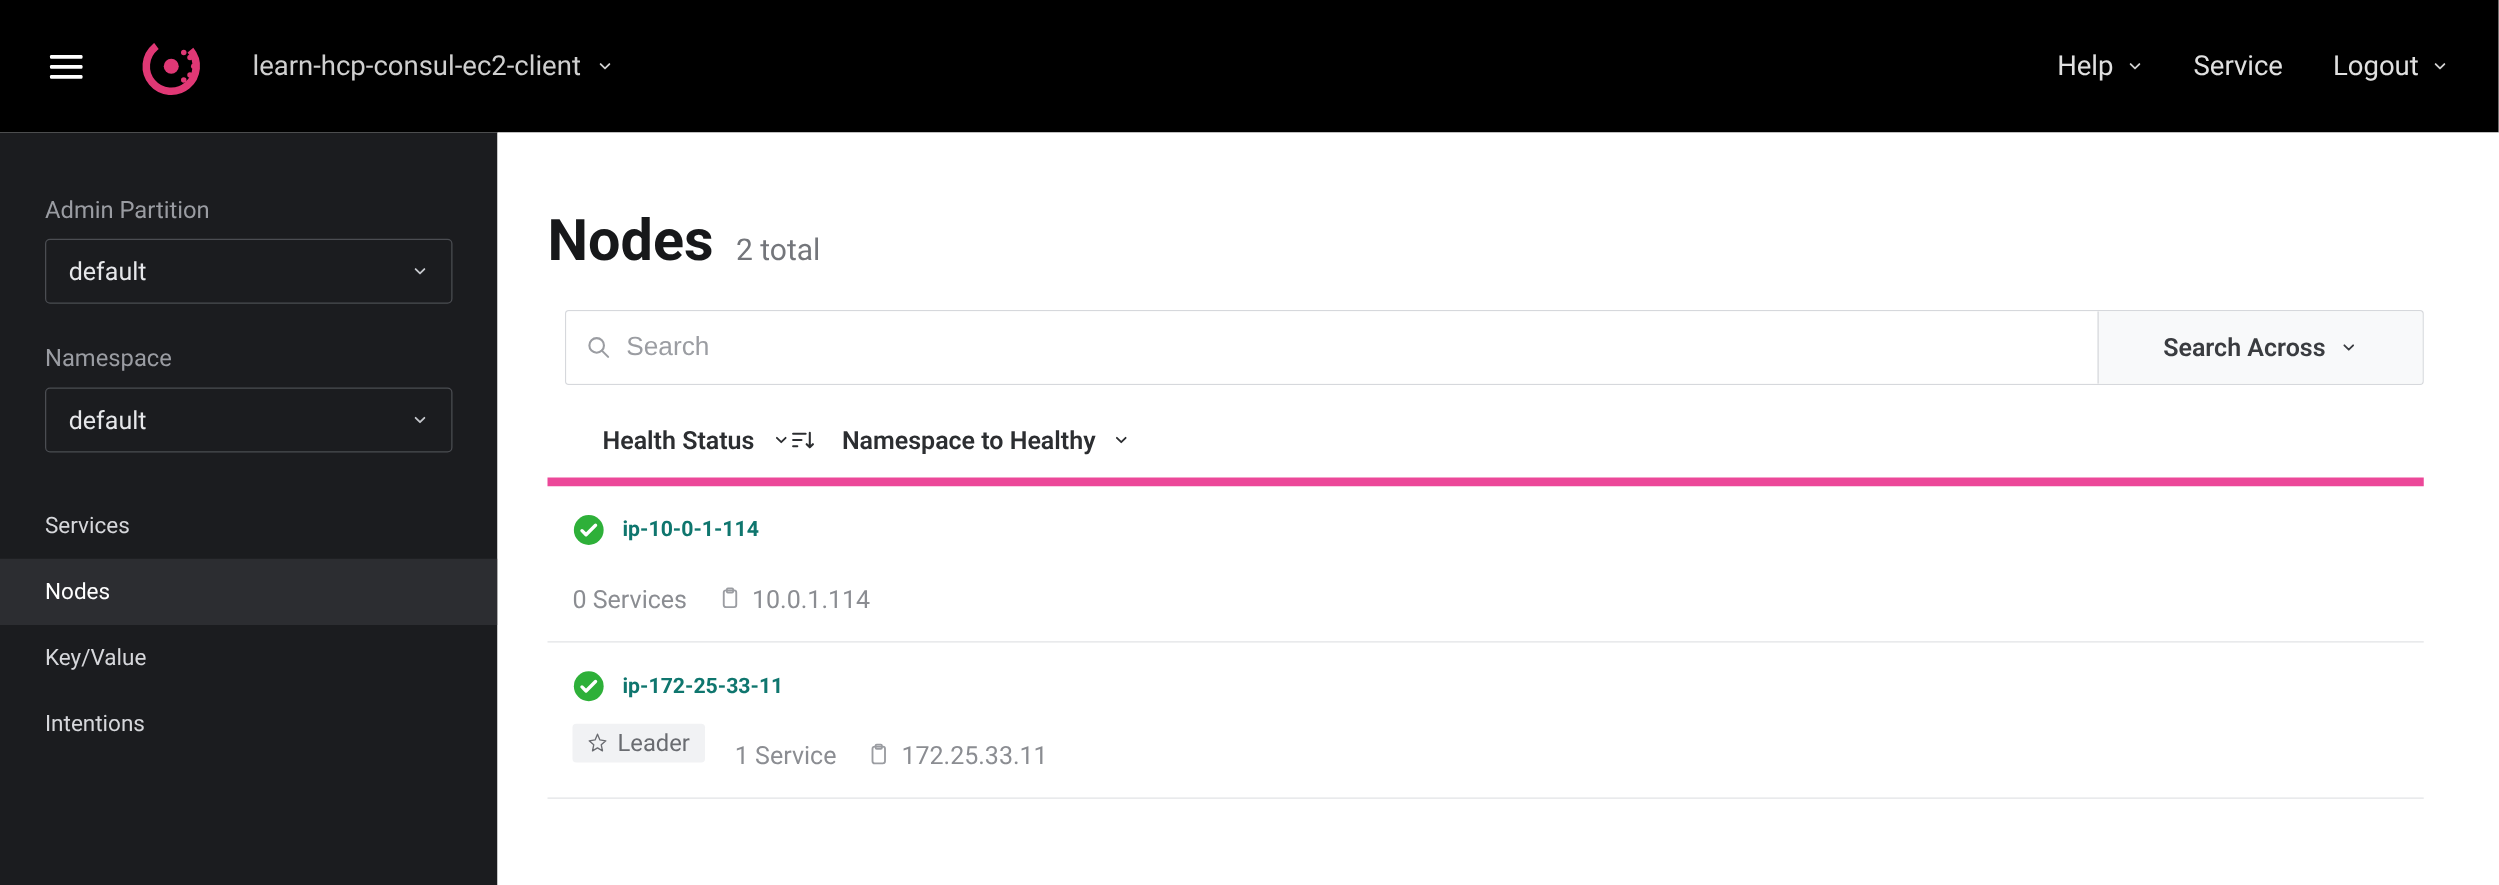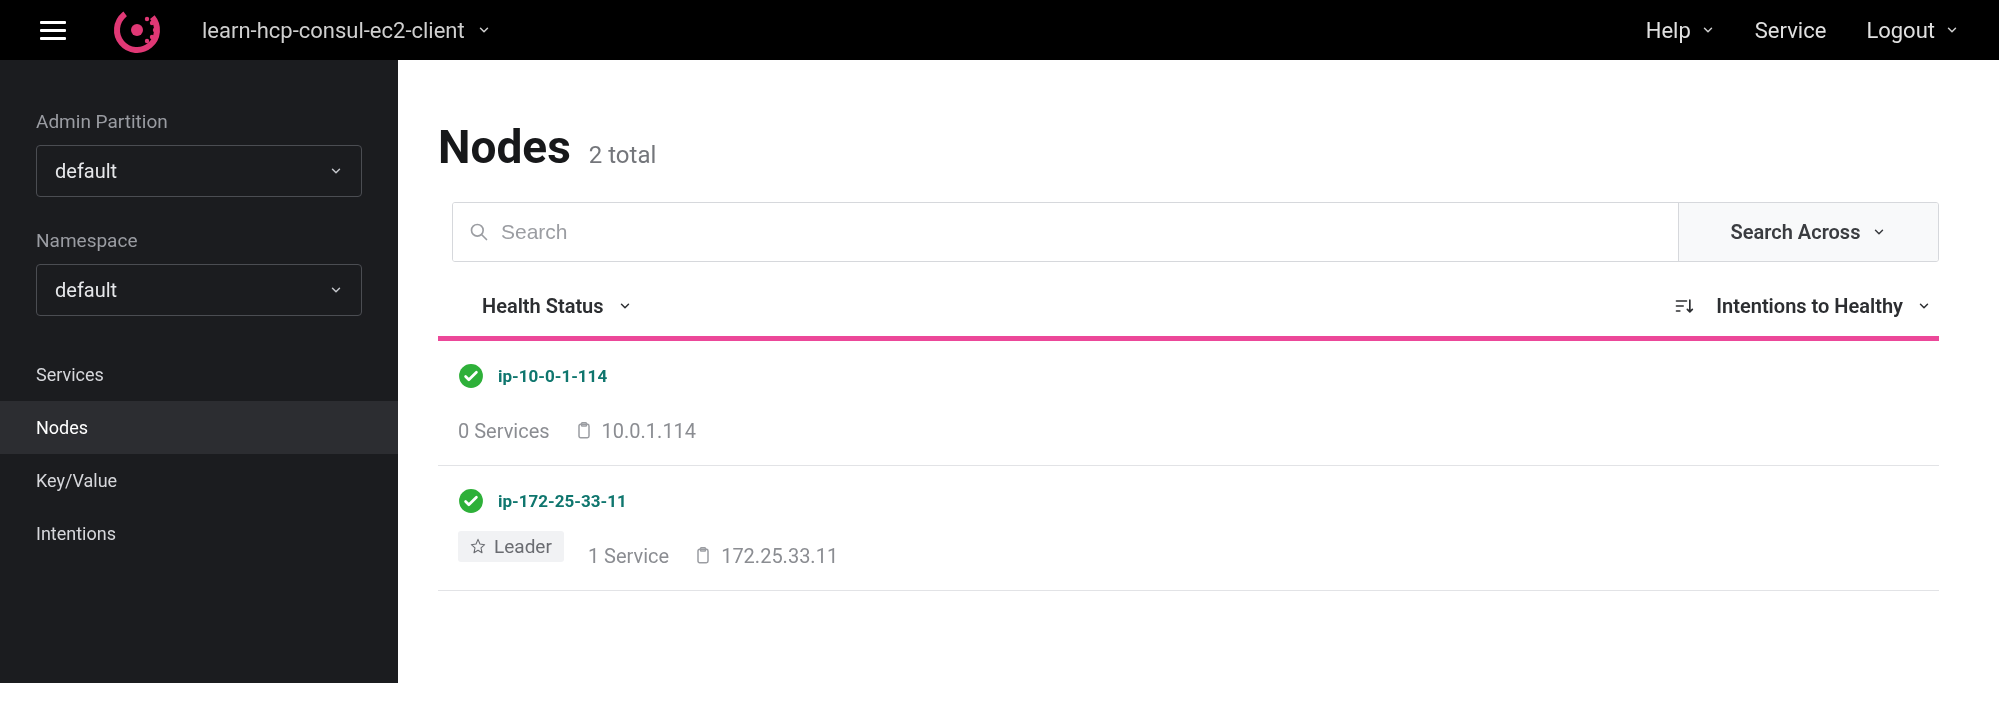--- a/index.html
+++ b/index.html
@@ -7,21 +7,21 @@
     font-family: -apple-system, BlinkMacSystemFont, "Segoe UI", Roboto, Helvetica, Arial, sans-serif;
     background: #fff;
     color: #000;
     width: 1999px;
     height: 708px;
     overflow: hidden;
   }
 
   
   .topbar {
-    height: 60px;
+    height: 106px;
     background: #000;
     display: flex;
     align-items: center;
     padding: 0 40px 0 40px;
     color: #dfdfdf;
   }
   .hamburger {
     width: 32px; height: 32px;
     display: flex; flex-direction: column; justify-content: center; gap: 5px;
     cursor: pointer;
@@ -118,23 +118,23 @@
   .search-across {
     width: 260px;
     border-left: 1px solid #d6d8dc;
     background: #f8f9fa;
     display: flex; align-items: center; justify-content: center; gap: 12px;
     font-size: 20px; font-weight: 600; color: #3a3c40;
     cursor: pointer;
   }
 
   .filter-row {
-    display: flex; align-items: center; justify-content: space-between;
+    display: flex; align-items: center; justify-content: flex-start;
     padding: 10px 8px 18px 44px;
-    border-bottom: 5px solid #ec4899;
+    border-bottom: 7px solid #ec4899;
   }
   .filter-left, .filter-right {
     display: flex; align-items: center; gap: 14px;
     font-size: 20px; font-weight: 600; color: #2c2e31;
     cursor: pointer;
   }
   .sort-icon { width: 20px; height: 20px; margin-right: 8px; }
 
   .node-list { }
   .node-row {
@@ -275,21 +275,21 @@
         <span>Health Status</span>
         <svg class="chev" viewBox="0 0 24 24">
             <path d="M6 9l6 6 6-6" fill="none" stroke="#2c2e31" stroke-width="2.5" stroke-linecap="round" stroke-linejoin="round"></path>
           </svg>
       </div>
       <div class="filter-right">
         <svg class="sort-icon" viewBox="0 0 24 24">
           <path d="M3 6h12M3 12h8M3 18h4" stroke="#2c2e31" stroke-width="2" stroke-linecap="round"></path>
           <path d="M19 5v14m0 0l-3-3m3 3l3-3" stroke="#2c2e31" stroke-width="2" stroke-linecap="round" stroke-linejoin="round" fill="none"></path>
         </svg>
-        <span>Intentions to Healthy</span>
+        <span>Namespace to Healthy</span>
         <svg class="chev" viewBox="0 0 24 24">
             <path d="M6 9l6 6 6-6" fill="none" stroke="#2c2e31" stroke-width="2.5" stroke-linecap="round" stroke-linejoin="round"></path>
           </svg>
       </div>
     </div>
 
     <div class="node-list">
 
       <div class="node-row">
         <div class="node-head">

